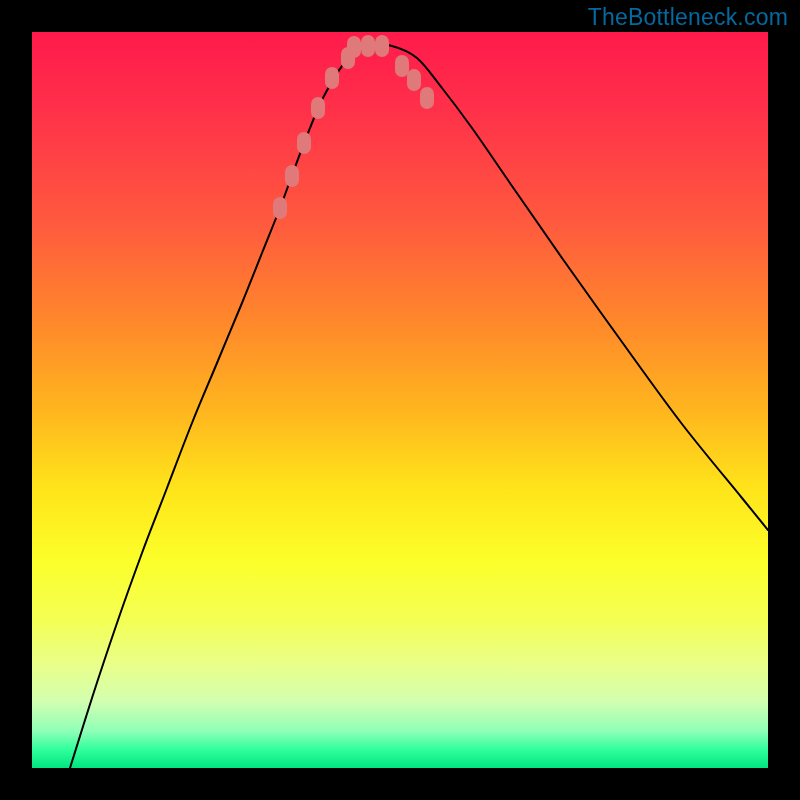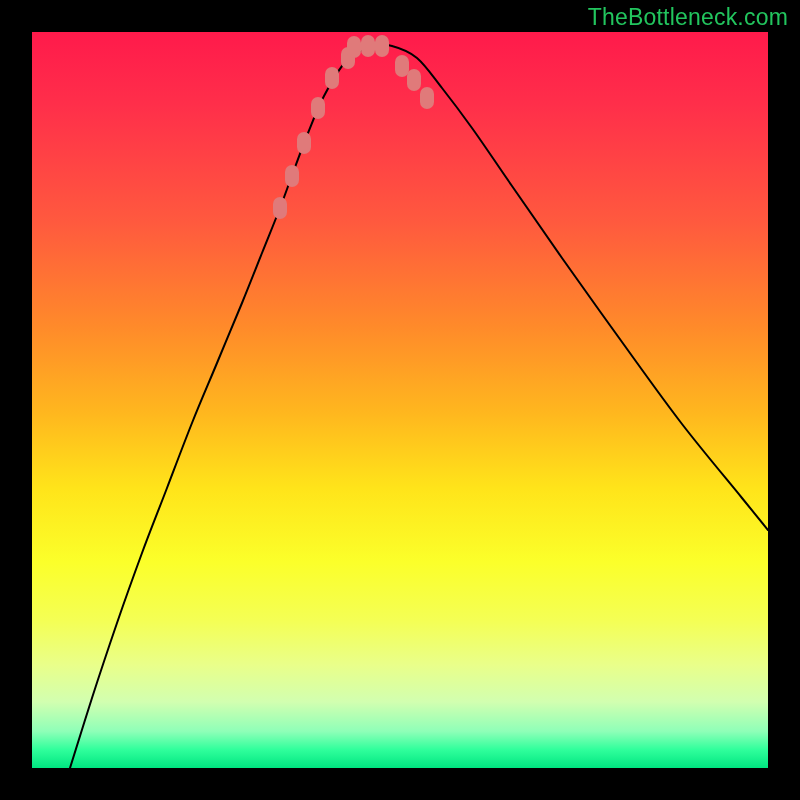--- a/index.html
+++ b/index.html
@@ -14,21 +14,21 @@
   .frame {
     position: relative;
     width: 800px;
     height: 800px;
     background: #000;
   }
   .watermark {
     position: absolute;
     top: 4px;
     right: 12px;
-    color: #22c55e;
+    color: #0369a1;
     font-size: 23px;
     font-weight: 400;
     letter-spacing: 0.2px;
     z-index: 5;
   }
   .plot-area {
     position: absolute;
     left: 32px;
     top: 32px;
     width: 736px;

